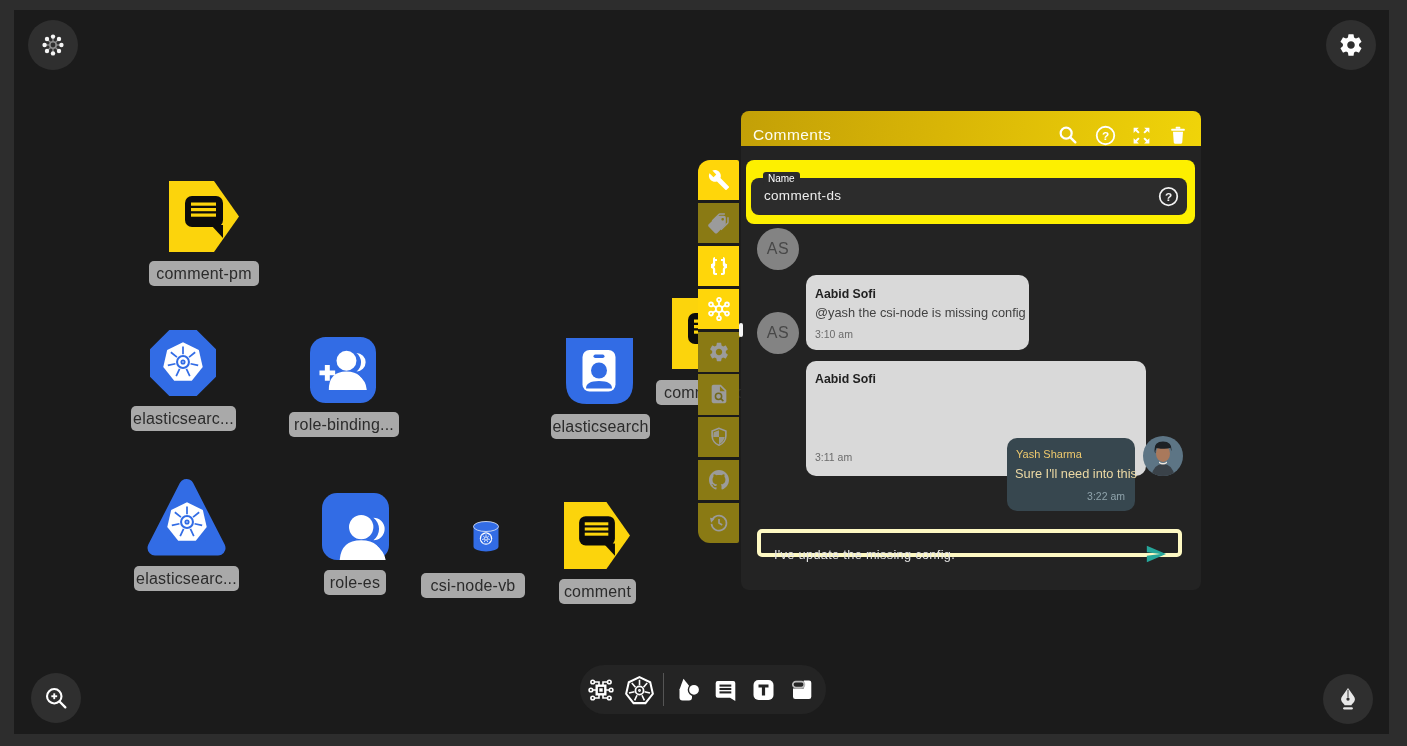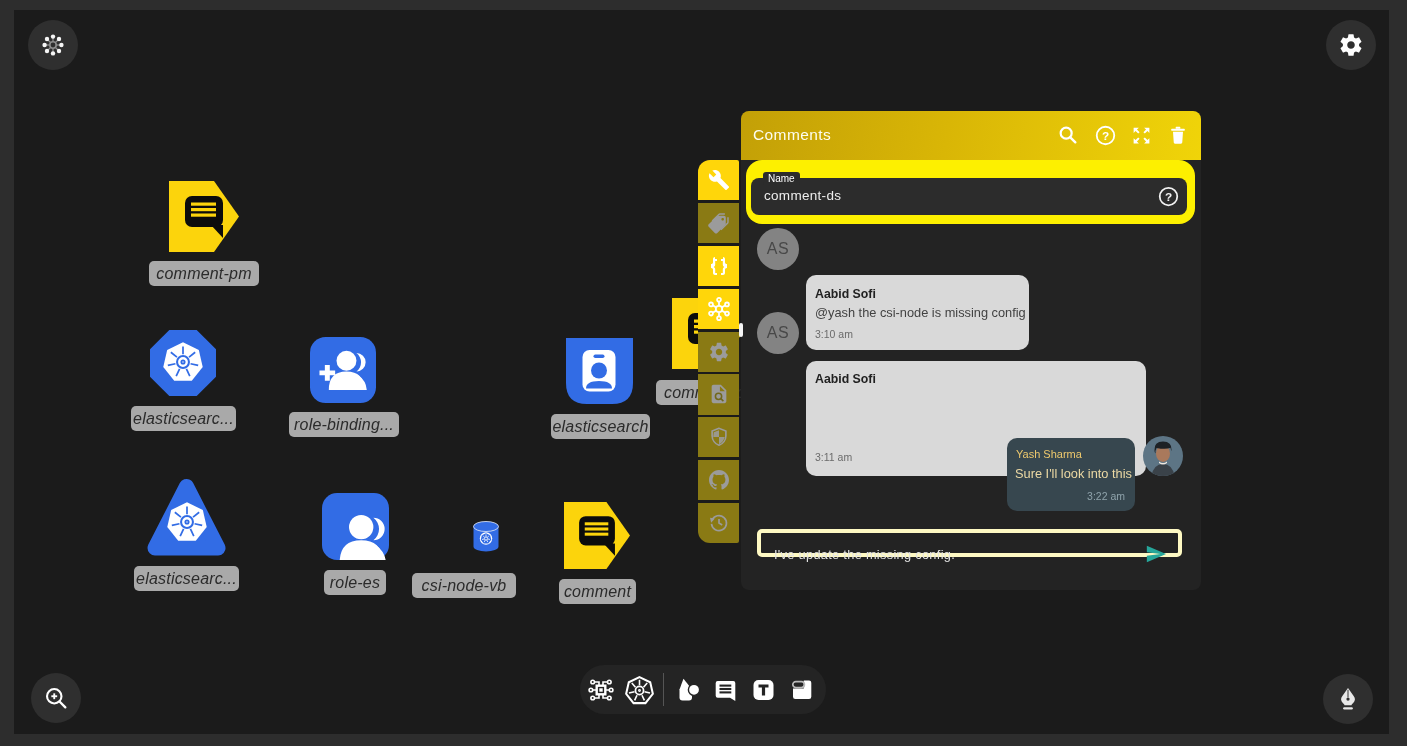--- a/index.html
+++ b/index.html
@@ -6,37 +6,37 @@
   html,body { width:1407px; height:746px; overflow:hidden; background:#2d2d2d;
     font-family:"Liberation Sans", sans-serif; }
   #stage { position:relative; width:1407px; height:746px; }
   #canvas { position:absolute; left:14px; top:10px; width:1375px; height:724px;
     background:#1b1b1b; }
   .abs { position:absolute; }
   .circbtn { position:absolute; width:50px; height:50px; border-radius:50%;
     background:#2f2f2f; display:flex; align-items:center; justify-content:center; }
   .nodelabel { position:absolute; background:#a9a9a9; color:#2b2b2b;
     border-radius:5px; font-size:16px; line-height:25px; text-align:center;
-    white-space:nowrap; letter-spacing:0.2px;font-style:italic; }
+    white-space:nowrap; letter-spacing:0.2px; }
   
   #vtools { position:absolute; left:698px; top:160px; width:41px; background:#1b1b1b; }
   .vbtn { width:41px; height:40.2px; margin-bottom:2.7px; background:#8a7a14;
     display:flex; align-items:center; justify-content:center; }
   .vbtn.on { background:#ffd60a; }
   .vbtn:first-child { border-radius:12px 2px 0 0; }
   .vbtn:last-child { border-radius:0 0 2px 12px; margin-bottom:0; }
   
   #panel { position:absolute; left:741px; top:111px; width:460px; height:479px;
     background:#232323; border-radius:8px; }
-  #phead { position:absolute; left:0; top:0; width:460px; height:49px;
+  #phead { position:absolute; left:0; top:0; width:460px; height:35px;
     background:linear-gradient(100deg,#c3a007 0%, #d9b606 45%, #f0d409 100%);
     border-radius:8px 8px 0 0; color:#fdfdf0; }
   #phead .title { position:absolute; left:12px; top:15px; font-size:15.5px; letter-spacing:0.4px; }
   #yellowband { position:absolute; left:5px; top:49px; width:449px; height:64px;
-    background:#fdf000; border-radius:16px; }
+    background:#fdf000; border-radius:8px; }
   #nameinput { position:absolute; left:5px; top:18px; width:436px; height:37px;
     background:#2c2c2c; border-radius:8px; }
   #namechip { position:absolute; left:12px; top:-6px; background:#2c2c2c; color:#fff;
     font-size:10px; padding:1px 5px; border-radius:3px; }
   #nameinput .val { position:absolute; left:13px; top:10px; font-size:13.5px; color:#ededed; letter-spacing:0.3px; }
   .bubbleL { position:absolute; background:#d9d9d9; border-radius:10px; color:#3a3a3a;margin-top:48px; }
   .avatarAS { position:absolute; width:42px; height:42px; border-radius:50%;
     background:#838383; color:#484848; font-size:16px; display:flex;
     align-items:center; justify-content:center; letter-spacing:0.5px; }
   #chatinput { position:absolute; left:16px; top:418px; width:425px; height:28px;
@@ -157,21 +157,21 @@
             <line x1="64.3" y1="38.5" x2="77.2" y2="23.7"></line>
             <line x1="67.5" y1="54.8" x2="87" y2="59"></line>
             <line x1="58.4" y1="65.6" x2="66.6" y2="83.7"></line>
             <line x1="41.6" y1="65.6" x2="33.4" y2="83.7"></line>
             <line x1="32.5" y1="54.8" x2="13" y2="59"></line>
             <line x1="35.7" y1="38.5" x2="22.8" y2="23.7"></line>
           </g>
         </g>
       </g>
     </svg>
-    <div class="nodelabel" style="left:412px;top:573px;width:104px">csi-node-vb</div>
+    <div class="nodelabel" style="left:421px;top:573px;width:104px">csi-node-vb</div>
 
     <svg class="abs" style="left:564px;top:502px" width="66" height="67" viewBox="0 0 70 71">
         <use href="#commentshape"></use>
       </svg>
     <div class="nodelabel" style="left:559px;top:579px;width:77px">comment</div>
   </div>
 
   <div id="vtools">
     <div class="vbtn on">
       <svg width="22" height="22" viewBox="0 0 24 24">
@@ -284,21 +284,21 @@
       <div class="abs" style="left:9px;top:30px;font-size:12.8px;color:#424242;white-space:nowrap">@yash the csi-node is missing config</div>
       <div class="abs" style="left:9px;top:53px;font-size:10.5px;color:#6b6b6b">3:10 am</div>
     </div>
     <div class="avatarAS" style="left:16px;top:201px">AS</div>
     <div class="bubbleL" style="left:65px;top:202px;width:340px;height:115px">
       <div class="abs" style="left:9px;top:11px;font-weight:bold;font-size:12.3px;color:#212121">Aabid Sofi</div>
       <div class="abs" style="left:9px;top:90px;font-size:10.5px;color:#6b6b6b">3:11 am</div>
     </div>
     <div class="abs" style="left:266px;top:327px;width:128px;height:73px;background:#37474f;border-radius:10px">
       <div class="abs" style="left:9px;top:10px;font-weight:normal;font-size:11px;color:#eec96d">Yash Sharma</div>
-      <div class="abs" style="left:8px;top:28px;font-size:12.8px;color:#ecd9a4;white-space:nowrap">Sure I'll look into this</div>
+      <div class="abs" style="left:8px;top:28px;font-size:12.8px;color:#ecd9a4;white-space:nowrap">Sure I'll need into this</div>
       <div class="abs" style="right:10px;top:52px;font-size:10.5px;color:#8fa3ab">3:22 am</div>
     </div>
     <svg class="abs" style="left:402px;top:325px" width="40" height="40" viewBox="0 0 40 40">
       <defs>
           <clipPath id="avclip">
             <circle cx="20" cy="20" r="20"></circle>
           </clipPath>
         </defs>
       <g clip-path="url(#avclip)">
         <rect width="40" height="40" fill="#5d7585"></rect>

